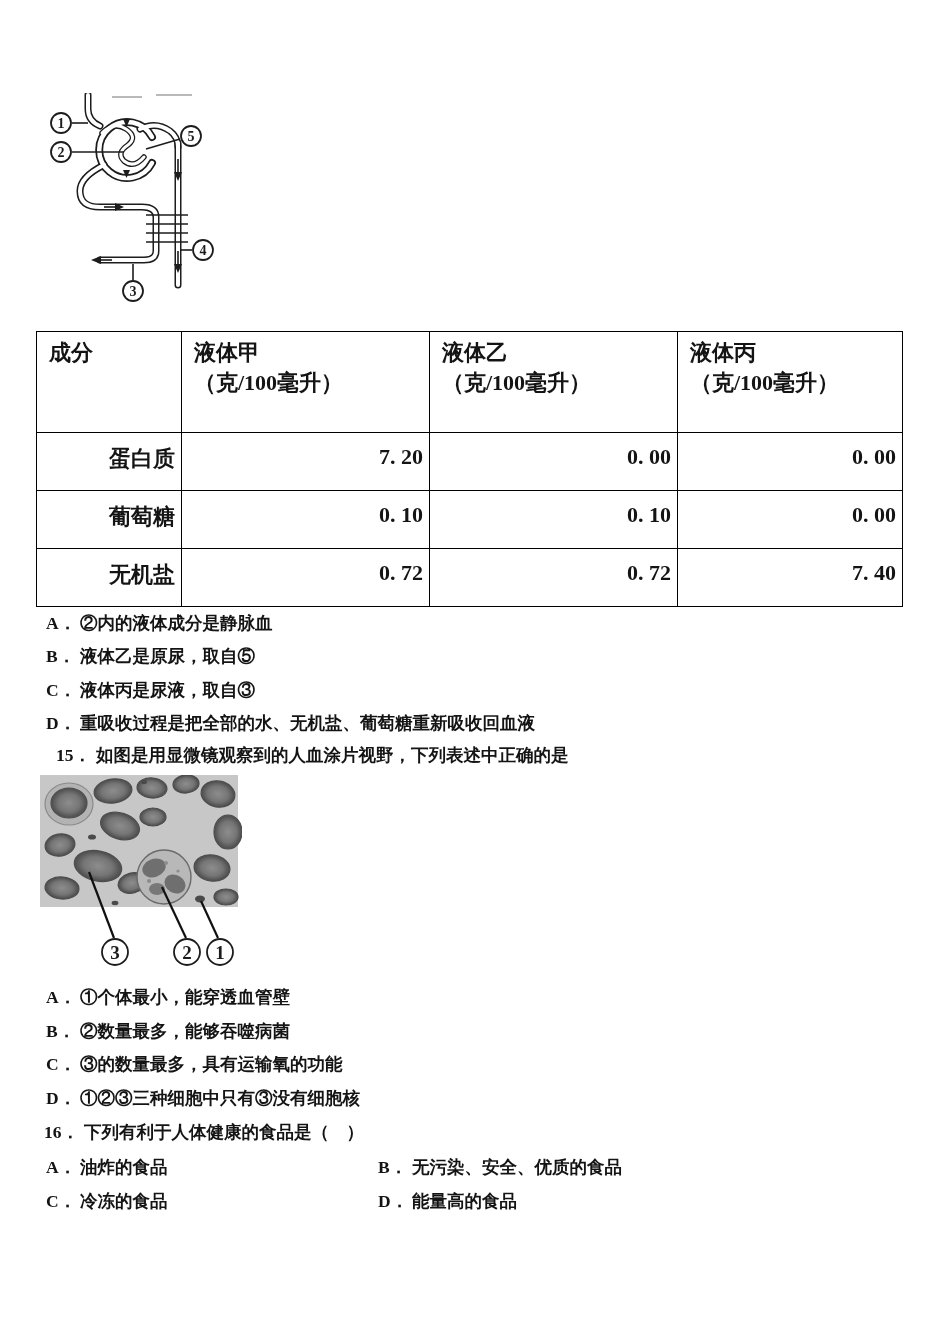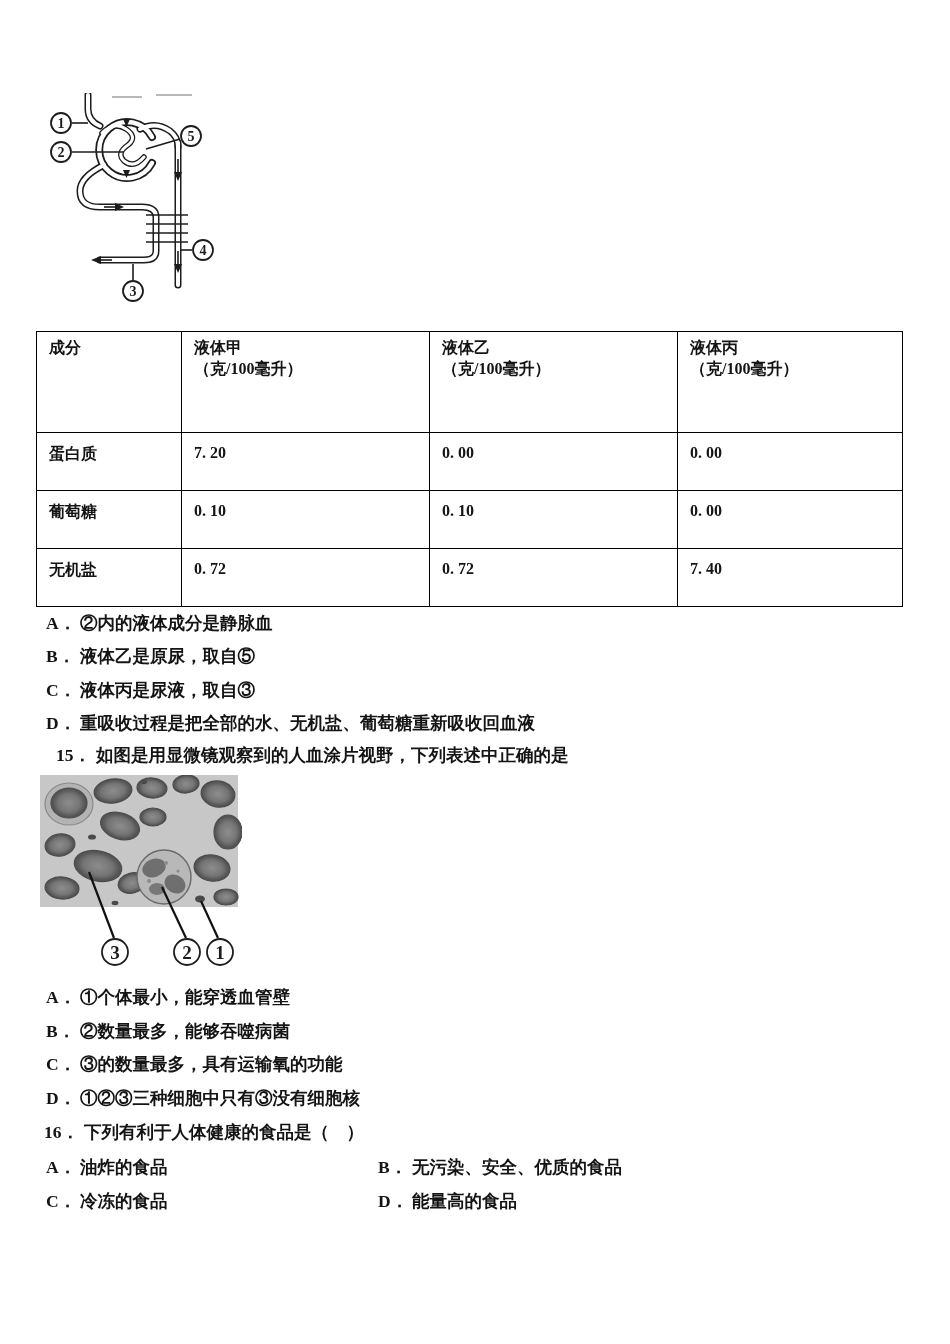--- a/index.html
+++ b/index.html
@@ -23,30 +23,30 @@
   .dlabel-circle{fill:#ffffff;stroke:#1c1c1c;stroke-width:1.8;}
   .dlabel-text{font-family:"Liberation Serif","DejaVu Serif",serif;font-size:14px;font-weight:bold;fill:#1c1c1c;text-anchor:middle;}
   .blabel-text{font-size:19px;}
   .arrow{fill:#1c1c1c;}
 
   
   table.datatable{
     position:absolute;left:36px;top:331px;
     border-collapse:collapse;table-layout:fixed;
     width:866px;height:276px;
-    font-size:16px;font-weight:bold;color:#141414;
+    font-size:22px;font-weight:bold;color:#141414;
   }
   table.datatable td{
     border:1.6px solid #000;
     padding:6px 6px 6px 12px;
     vertical-align:top;
   }
   td.comp-h{vertical-align:middle;}
   .hdr-unit{display:block;}
-  table.datatable tr.body-row td{padding-top:11px;}
+  table.datatable tr.body-row td{padding-top:11px;text-align:right;}
 
   
   .line{
     position:absolute;left:46px;
     font-size:17.5px;font-weight:bold;line-height:22px;
     white-space:nowrap;display:flex;
   }
   .opt-label{flex:0 0 34px;}
   .q-label{flex:0 0 40px;}
 </style>

